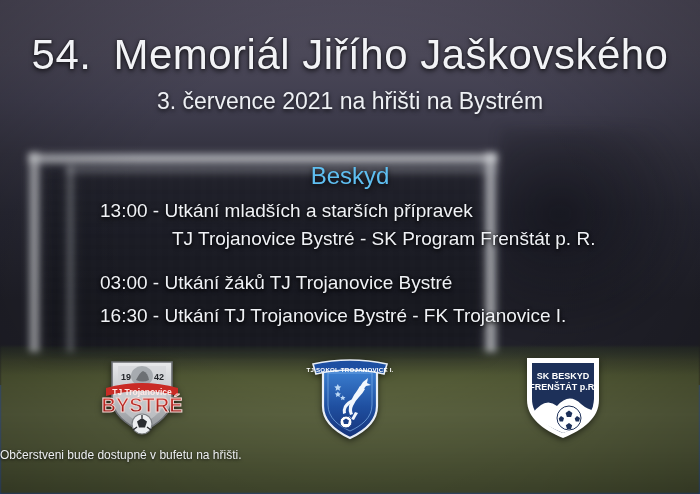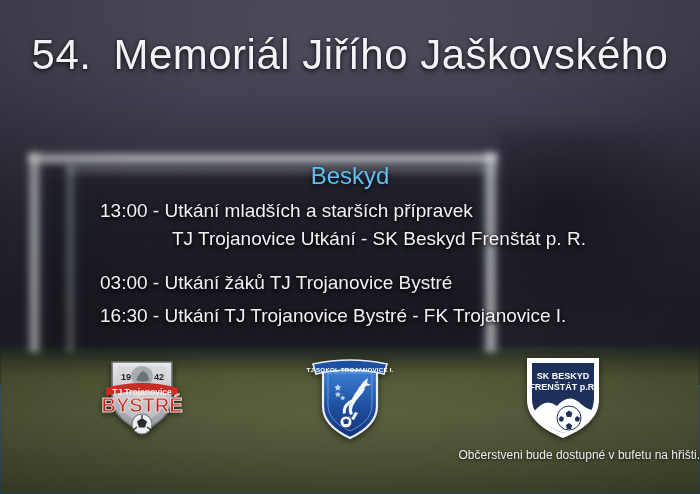--- a/index.html
+++ b/index.html
@@ -152,21 +152,21 @@
     white-space: nowrap;
   }
   .sched-row.r1 { position: absolute; left: 100px; top: 0px; }
   .sched-row.r2 { position: absolute; left: 172px; top: 28px; }
   .sched-row.r3 { position: absolute; left: 100px; top: 72px; }
   .sched-row.r4 { position: absolute; left: 100px; top: 105px; }
 
   .footnote {
     position: absolute;
     top: 448px; left: 0; right: 0;
-    text-align: right;
+    text-align: left;
     color: #eceef1;
     font-size: 12px;
     font-weight: 300;
     text-shadow: 0 1px 3px rgba(0,0,0,0.8);
   }
 
   
   .logos { position: absolute; left: 0; right: 0; top: 352px; height: 92px; }
   .logo { position: absolute; top: 0; }
   .logo-bystre   { left: 96px;  width: 92px; height: 88px; text-decoration: underline; }
@@ -194,26 +194,27 @@
   </div>
   <div class="bg-darkright"></div>
   <div class="vignette"></div>
 
   <div class="content">
 
     <div class="title">
       <span class="num">54.</span><span>Memoriál Jiřího Jaškovského</span>
     </div>
 
+    <div class="subtitle">3. července 2021 na hřišti na Bystrém</div>
 
     <div class="program-heading">Beskyd</div>
 
     <div class="schedule">
       <div class="sched-row r1">13:00 - Utkání mladších a starších přípravek</div>
-      <div class="sched-row r2">TJ Trojanovice Utkání - SK Beskyd Frenštát p. R.</div>
+      <div class="sched-row r2">TJ Trojanovice Bystré - SK Program Frenštát p. R.</div>
       <div class="sched-row r3">03:00 - Utkání žáků TJ Trojanovice Bystré</div>
       <div class="sched-row r4">16:30 - Utkání TJ Trojanovice Bystré - FK Trojanovice I.</div>
     </div>
 
     <div class="logos">
 
       <div class="logo logo-bystre">
         <svg viewBox="0 0 92 88" xmlns="http://www.w3.org/2000/svg">
           <defs>
             <linearGradient id="silv" x1="0" y1="0" x2="0" y2="1">

